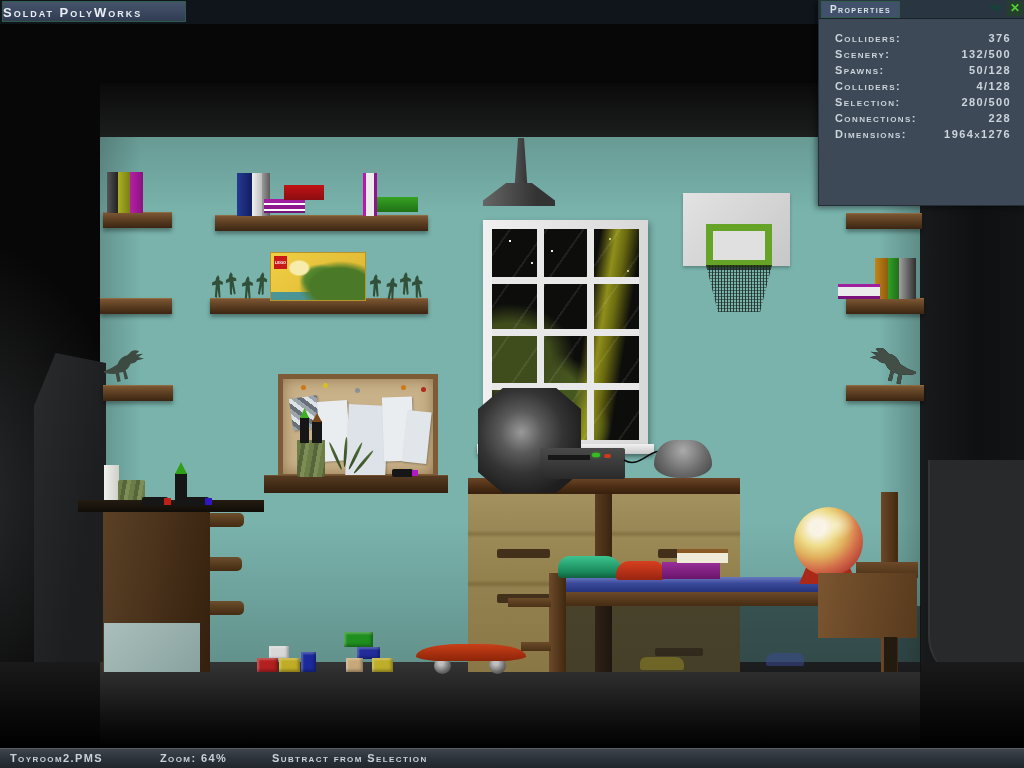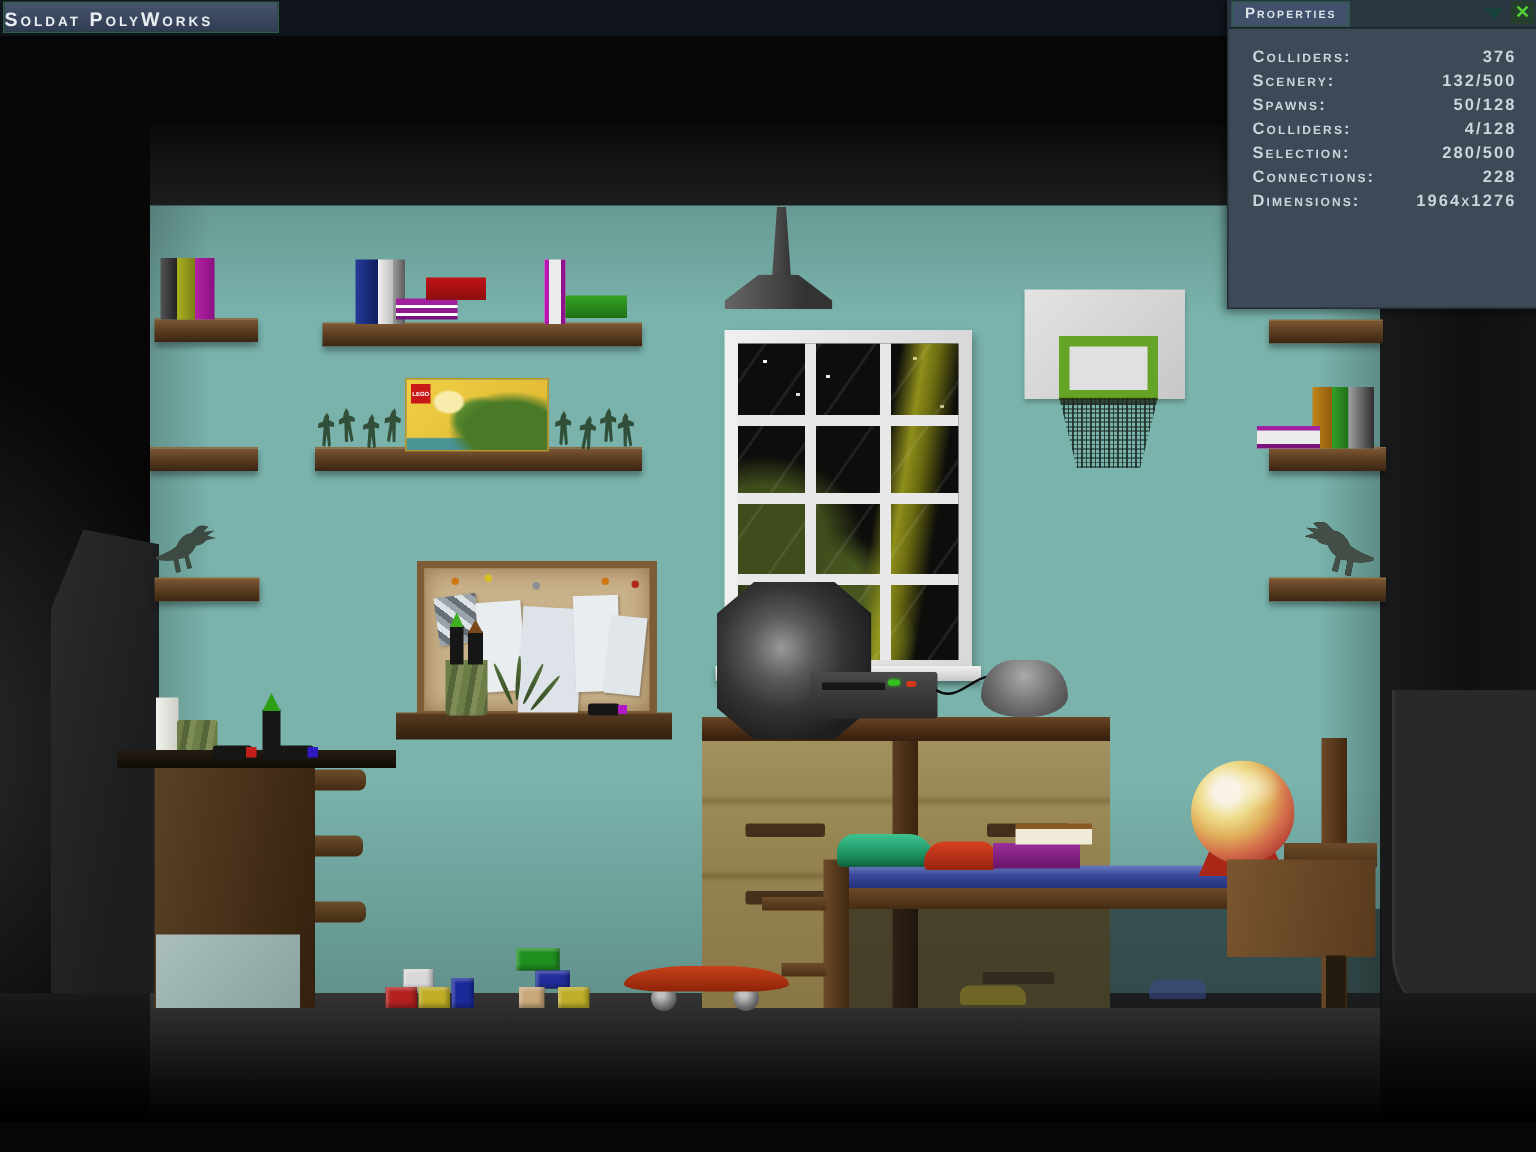--- a/index.html
+++ b/index.html
@@ -400,14 +400,19 @@
     <div class="prow sc" style="top:112px;text-align:center;">
       <span>Connections:</span>
       <span>228</span>
     </div>
     <div class="prow sc" style="top:128px;">
       <span>Dimensions:</span>
       <span>1964x1276</span>
     </div>
   </div>
 
+  <div class="statusbar">
+    <span class="status-text sc" style="left:10px;">Toyroom2.PMS</span>
+    <span class="status-text sc" style="left:160px;">Zoom: 64%</span>
+    <span class="status-text sc" style="left:272px;">Subtract from Selection</span>
+  </div>
 
 </div>
 
 </body></html>

